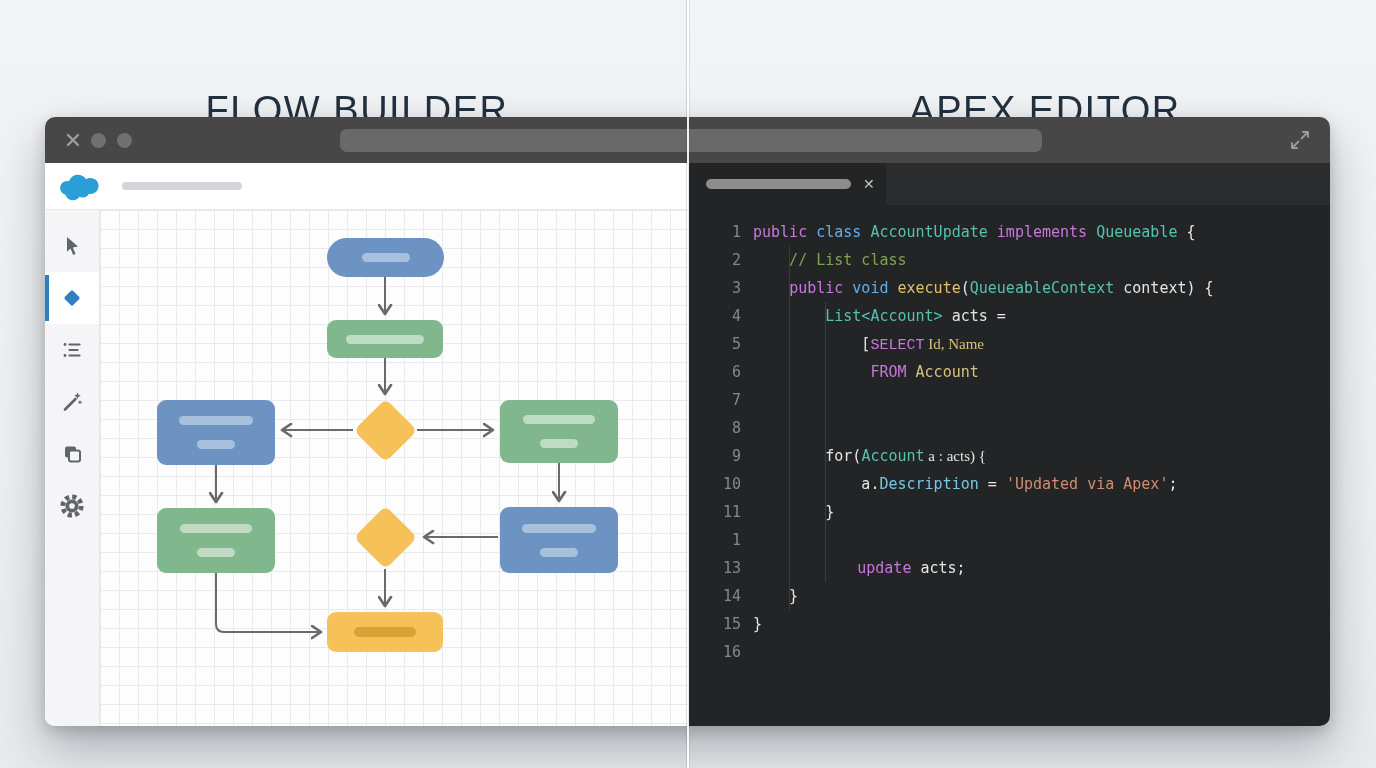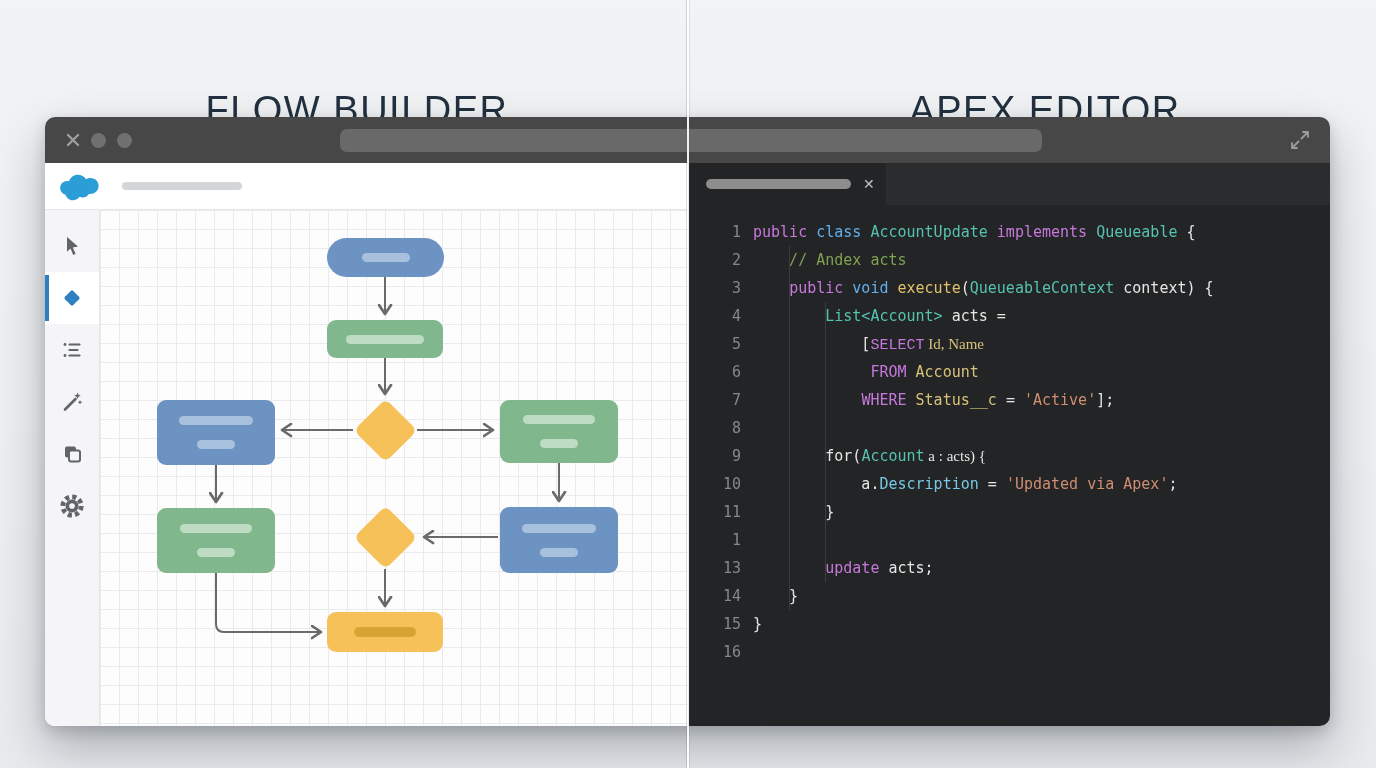--- a/index.html
+++ b/index.html
@@ -246,41 +246,40 @@
       </div>
       <div class="editor" id="code-editor">
         <div class="guide g1"></div>
         <div class="guide g2"></div>
       <div class="code-row">
             <span class="ln">1</span>
             <pre class="cl"><span style="color: rgb(198, 120, 221);">public </span><span style="color: rgb(97, 175, 239);">class </span><span style="color: rgb(86, 194, 176);">AccountUpdate </span><span style="color: rgb(198, 120, 221);">implements </span><span style="color: rgb(86, 194, 176);">Queueable </span><span style="color: rgb(230, 230, 230);">{</span></pre>
           </div>
           <div class="code-row">
             <span class="ln">2</span>
-            <pre class="cl"><span style="color: rgb(127, 163, 82);">    // Andex acts</span></pre>
+            <pre class="cl"><span style="color: rgb(127, 163, 82);">    // List class</span></pre>
           </div>
           <div class="code-row">
             <span class="ln">3</span>
             <pre class="cl"><span style="color: rgb(230, 230, 230);">    </span><span style="color: rgb(198, 120, 221);">public </span><span style="color: rgb(97, 175, 239);">void </span><span style="color: rgb(226, 192, 110);">execute</span><span style="color: rgb(230, 230, 230);">(</span><span style="color: rgb(86, 194, 176);">QueueableContext</span><span style="color: rgb(230, 230, 230);"> context) {</span></pre>
           </div>
           <div class="code-row">
             <span class="ln">4</span>
             <pre class="cl"><span style="color: rgb(230, 230, 230);">        </span><span style="color: rgb(86, 194, 176);">List&lt;Account&gt;</span><span style="color: rgb(230, 230, 230);"> acts =</span></pre>
           </div>
           <div class="code-row">
             <span class="ln">5</span>
             <pre class="cl"><span style="color: rgb(230, 230, 230);">            [</span><span style="color: rgb(198, 120, 221); font-family: Liberation Mono, monospace;">SELECT</span><span style="color: rgb(214, 195, 122); font-family: Liberation Serif, serif;"> Id, Name</span></pre>
           </div>
           <div class="code-row">
             <span class="ln">6</span>
             <pre class="cl"><span style="color: rgb(230, 230, 230);">             </span><span style="color: rgb(198, 120, 221);">FROM</span><span style="color: rgb(214, 195, 122);"> Account</span></pre>
           </div>
           <div class="code-row">
             <span class="ln">7</span>
-            <pre class="cl"><span style="color: rgb(230, 230, 230);">            </span><span style="color: rgb(198, 120, 221);">WHERE</span><span style="color: rgb(214, 195, 122);"> Status__c </span><span style="color: rgb(230, 230, 230);">= </span><span style="color: rgb(207, 142, 114);">'Active'</span><span style="color: rgb(230, 230, 230);">];</span></pre>
           </div>
           <div class="code-row">
             <span class="ln">8</span>
             <pre class="cl"></pre>
           </div>
           <div class="code-row">
             <span class="ln">9</span>
             <pre class="cl"><span style="color: rgb(230, 230, 230);">        </span><span style="color: #e5e5e5;">for</span><span style="color: rgb(230, 230, 230);">(</span><span style="color: rgb(86, 194, 176);">Account</span><span style="color: rgb(230, 230, 230); font-family: Liberation Serif, serif;"> a : acts) {</span></pre>
           </div>
           <div class="code-row">
@@ -290,21 +289,21 @@
           <div class="code-row">
             <span class="ln">11</span>
             <pre class="cl"><span style="color: rgb(230, 230, 230);">        }</span></pre>
           </div>
           <div class="code-row">
             <span class="ln">1</span>
             <pre class="cl"></pre>
           </div>
           <div class="code-row">
             <span class="ln">13</span>
-            <pre class="cl"><span style="color: rgb(230, 230, 230);">        </span><span style="color: rgb(198, 120, 221);">update</span><span style="color: rgb(230, 230, 230);"> acts;</span></pre>
+            <pre class="cl"><span style="color: rgb(230, 230, 230);">        </span><span style="color: rgb(198, 120, 221); padding-left: 32px;">update</span><span style="color: rgb(230, 230, 230);"> acts;</span></pre>
           </div>
           <div class="code-row">
             <span class="ln">14</span>
             <pre class="cl"><span style="color: rgb(230, 230, 230);">    }</span></pre>
           </div>
           <div class="code-row">
             <span class="ln">15</span>
             <pre class="cl"><span style="color: rgb(230, 230, 230);">}</span></pre>
           </div>
           <div class="code-row">

